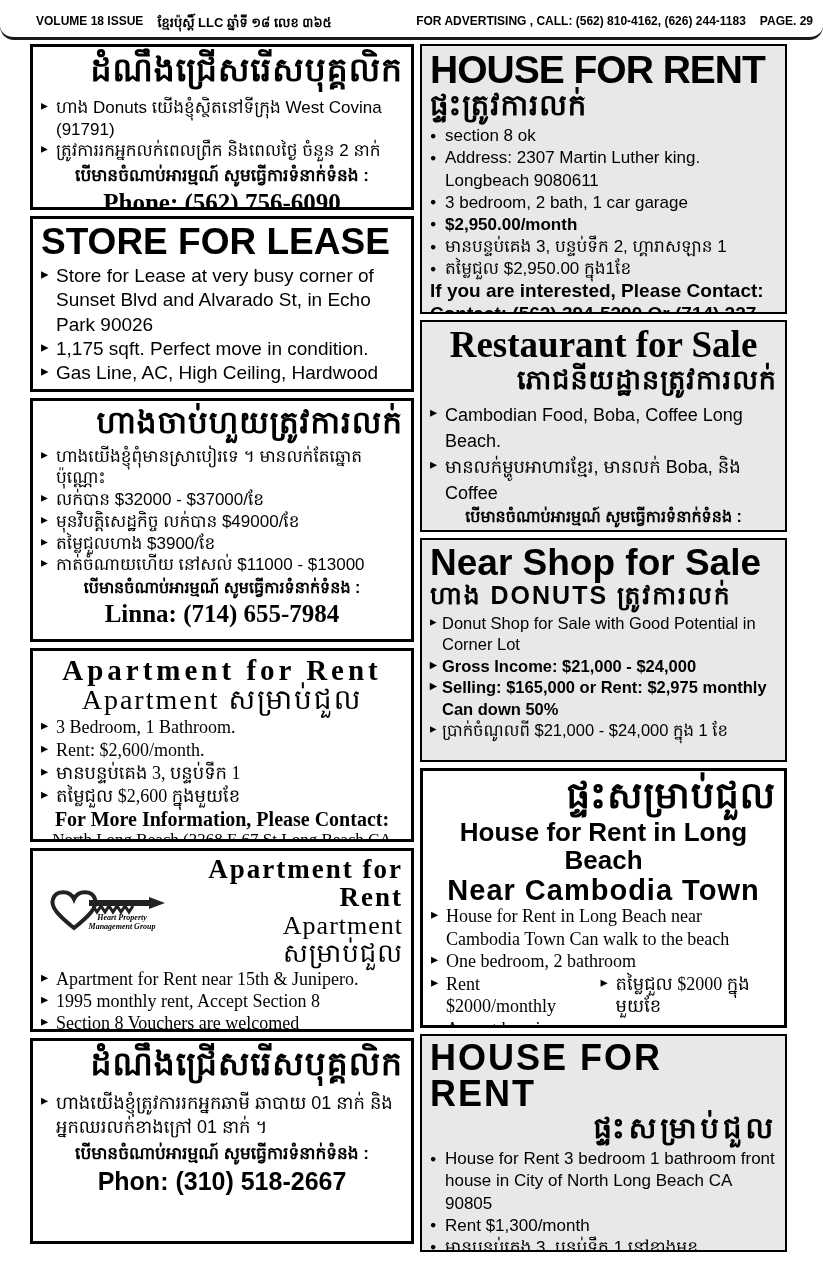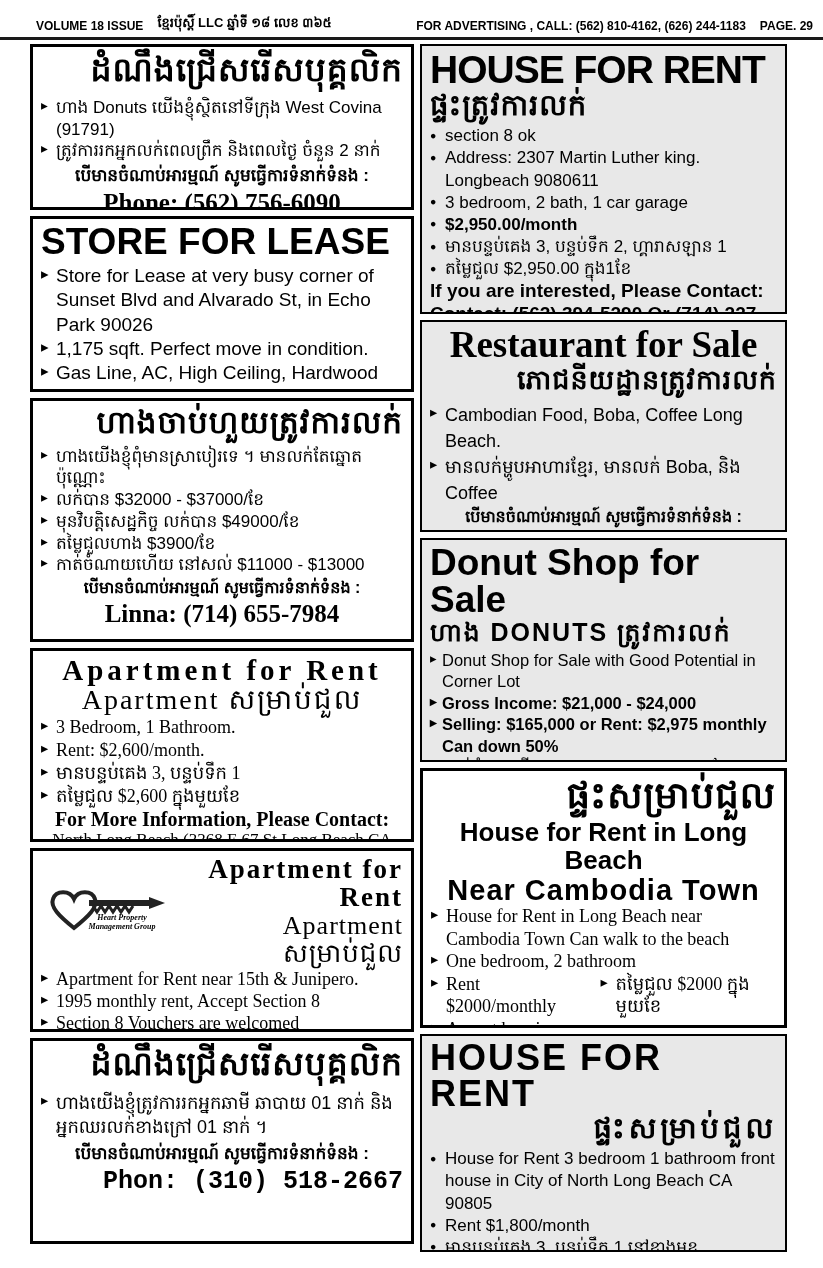--- a/index.html
+++ b/index.html
@@ -3,24 +3,24 @@
 <meta charset="utf-8">
 <style>
   * { margin:0; padding:0; box-sizing:border-box; }
   html,body { background:#ffffff; }
   .page {
     position:relative; width:823px; height:1268px; background:#fff;
     font-family:"Liberation Sans", sans-serif; color:#000; overflow:hidden;
   }
   
   .hdr {
-    display:flex; align-items:flex-end; gap:14px;
+    display:flex; align-items:flex-start; gap:14px;
     padding:14px 10px 4px 36px;
     border-bottom:3px solid #1a1a1a;
-    font-size:12px; font-weight:bold; white-space:nowrap;
+    font-size:12px; font-weight:bold; white-space:nowrap;border-radius:14px;
   }
   .hdr .khm { font-size:13px; }
   .hdr .adv { flex:1; text-align:right; }
   
   .cols { display:flex; gap:6px; padding:4px 36px 0 30px; }
   .colL { width:384px; display:flex; flex-direction:column; gap:6px; }
   .colR { width:367px; display:flex; flex-direction:column; gap:6px; }
   .ad {
     border:3px solid #000; background:#fff; padding:4px 8px 6px 8px;
     overflow:hidden; display:flex; flex-direction:column;
@@ -71,21 +71,21 @@
   .ad-l5 .t1 { font-size:27px; font-weight:bold; letter-spacing:2px; line-height:1.05; }
   .ad-l5 .t2 { font-size:26px; letter-spacing:1px; line-height:1.1; }
   .ad-l5 .ul { font-size:18px; }
   .ad-l5 .ul li { line-height:1.22; }
 
   .ad-l6 { height:206px; }
   .ad-l6 .kt { font-size:33px; }
   .ad-l6 .ul { font-size:18px; margin-top:8px; }
   .ad-l6 .ul li { line-height:1.35; }
   .ad-l6 .contact { font-size:17px; font-weight:bold; margin-top:2px; }
-  .ad-l6 .phone { font-size:25px; font-weight:bold; font-family:Liberation Mono, monospace;text-align:right; }
+  .ad-l6 .phone { font-size:25px; font-weight:bold; font-family:Liberation Sans, sans-serif; }
 
   
   .ad-r1 { height:270px; }
   .ad-r1 .t { font-size:39px; font-weight:900; line-height:1.0; letter-spacing:-1px; text-align:left; }
   .ad-r1 .kt { font-size:29px; text-align:left; }
   .ad-r1 .ul { font-size:17px; margin-top:3px; }
   .ad-r1 .ul li { line-height:1.3; }
   .ad-r1 .contact { font-size:19px; font-weight:bold; text-align:left; line-height:1.2; }
   .ad-r1 .phone { font-size:19px; font-weight:bold; text-align:left; }
 
@@ -242,21 +242,21 @@
         <ul class="ul">
           <li>Cambodian Food, Boba, Coffee Long Beach.</li>
           <li>មានលក់ម្ហូបអាហារខ្មែរ, មានលក់ Boba, និង Coffee</li>
         </ul>
         <div class="ctr kcontact">បើមានចំណាប់អារម្មណ៍ សូមធ្វើការទំនាក់ទំនង :</div>
         <div class="ctr contact">For more information, Please contact:</div>
 
       </div>
 
       <div class="ad gray ad-r3">
-        <div class="t">Donut Shop for Sale</div>
+        <div class="t">Near Shop for Sale</div>
         <div class="kt">ហាង DONUTS ត្រូវការលក់</div>
         <ul class="ul">
           <li>Donut Shop for Sale with Good Potential in Corner Lot</li>
           <li class="bold">Gross Income: $21,000 - $24,000</li>
           <li class="bold">Selling: $165,000 or Rent: $2,975 monthly Can down 50%</li>
           <li>ប្រាក់ចំណូលពី $21,000 - $24,000 ក្នុង 1 ខែ</li>
 
         </ul>
 
       </div>
@@ -278,21 +278,21 @@
 
         </ul>
 
       </div>
 
       <div class="ad gray ad-r5">
         <div class="t">HOUSE FOR RENT</div>
         <div class="kt">ផ្ទះសម្រាប់ជួល</div>
         <ul class="ul dots">
           <li>House for Rent 3 bedroom 1 bathroom front house in City of North Long Beach CA 90805</li>
-          <li>Rent $1,800/month</li>
+          <li>Rent $1,300/month</li>
           <li>មានបន្ទប់គេង 3, បន្ទប់ទឹក 1 នៅខាងមុខ</li>
 
         </ul>
 
       </div>
 
     </div>
   </div>
 </div>
 

